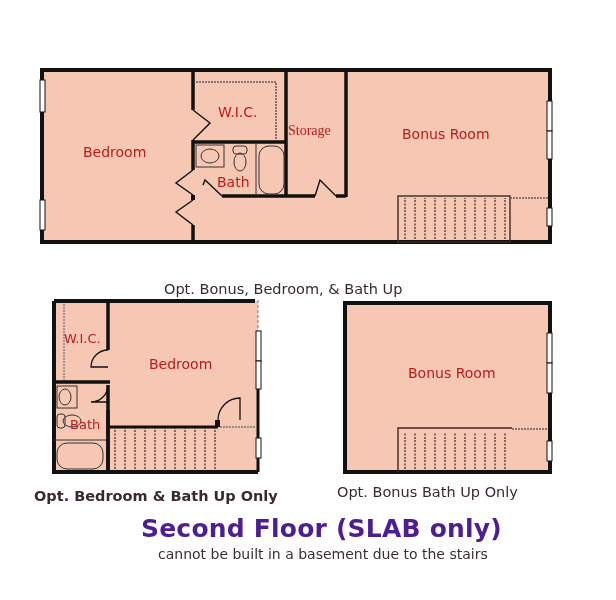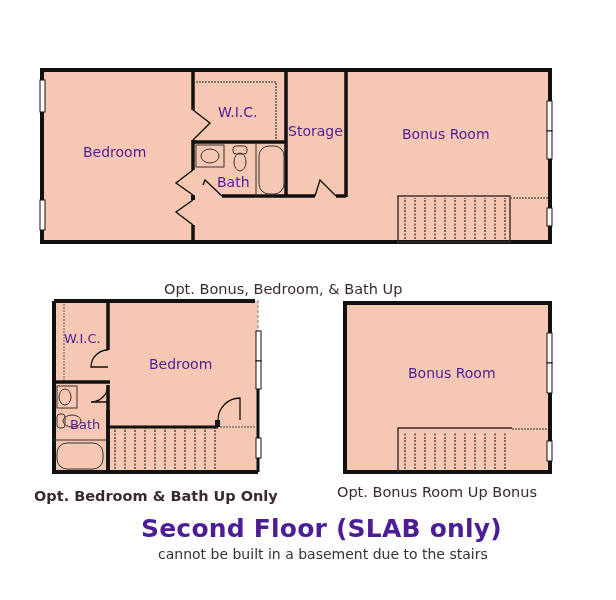--- a/index.html
+++ b/index.html
@@ -1,18 +1,18 @@
 <!DOCTYPE html>
 <html><head>
 <meta charset="utf-8">
 <style>
   html, body { margin:0; padding:0; background:#ffffff; }
   body { width:616px; height:600px; position:relative; overflow:hidden; font-family:"DejaVu Sans", sans-serif; }
   svg.plan { position:absolute; left:0; top:0; }
-  .lbl { position:absolute; color:#4c1d95; font-family:"DejaVu Sans", sans-serif; white-space:nowrap; }
+  .lbl { position:absolute; color:#b91c1c; font-family:"DejaVu Sans", sans-serif; white-space:nowrap; }
   .room-lbl { font-size:14px; }
   .caption { font-size:14.5px; color:#3a2a2c; }
   .title { font-size:25px; font-weight:bold; color:#4c1d95; letter-spacing:0.2px; }
   .subtitle { font-size:14px; color:#3a3030; }
 </style>
 </head>
 <body>
 
 <svg class="plan" width="616" height="600" viewBox="0 0 616 600">
   <defs>
@@ -130,26 +130,26 @@
       <rect x="547" y="333" width="5" height="30" fill="#fff" stroke="#111" stroke-width="1"></rect>
       <rect x="547" y="363" width="5" height="30" fill="#fff" stroke="#111" stroke-width="1"></rect>
       <rect x="547" y="441" width="5" height="20" fill="#fff" stroke="#111" stroke-width="1"></rect>
     </g>
   </g>
 </svg>
 
 <div class="lbl room-lbl" style="left:83px;top:144px;">Bedroom</div>
 <div class="lbl room-lbl" style="left:218px;top:104px;">W.I.C.</div>
 <div class="lbl room-lbl" style="left:217px;top:174px;">Bath</div>
-<div class="lbl room-lbl" style="left:288px;top:123px;">Storage</div>
+<div class="lbl room-lbl" style="left:288px;top:123px;font-family:Liberation Serif, serif;">Storage</div>
 <div class="lbl room-lbl" style="left:402px;top:126px;">Bonus Room</div>
 <div class="lbl caption" style="left:164px;top:253px;margin-top:28px;">Opt. Bonus, Bedroom, &amp; Bath Up</div>
 
 <div class="lbl room-lbl" style="left:64px;top:331px;font-size:13px;">W.I.C.</div>
 <div class="lbl room-lbl" style="left:149px;top:356px;">Bedroom</div>
 <div class="lbl room-lbl" style="left:70px;top:417px;font-size:13px;">Bath</div>
 <div class="lbl caption" style="left:34px;top:488px;font-weight:bold;">Opt. Bedroom &amp; Bath Up Only</div>
 
 <div class="lbl room-lbl" style="left:408px;top:365px;">Bonus Room</div>
-<div class="lbl caption" style="left:337px;top:484px;">Opt. Bonus Room Up Bonus</div>
+<div class="lbl caption" style="left:337px;top:484px;">Opt. Bonus Bath Up Only</div>
 
 <div class="lbl title" style="left:141px;top:514px;">Second Floor (SLAB only)</div>
 <div class="lbl subtitle" style="left:158px;top:546px;">cannot be built in a basement due to the stairs</div>
 
 </body></html>

